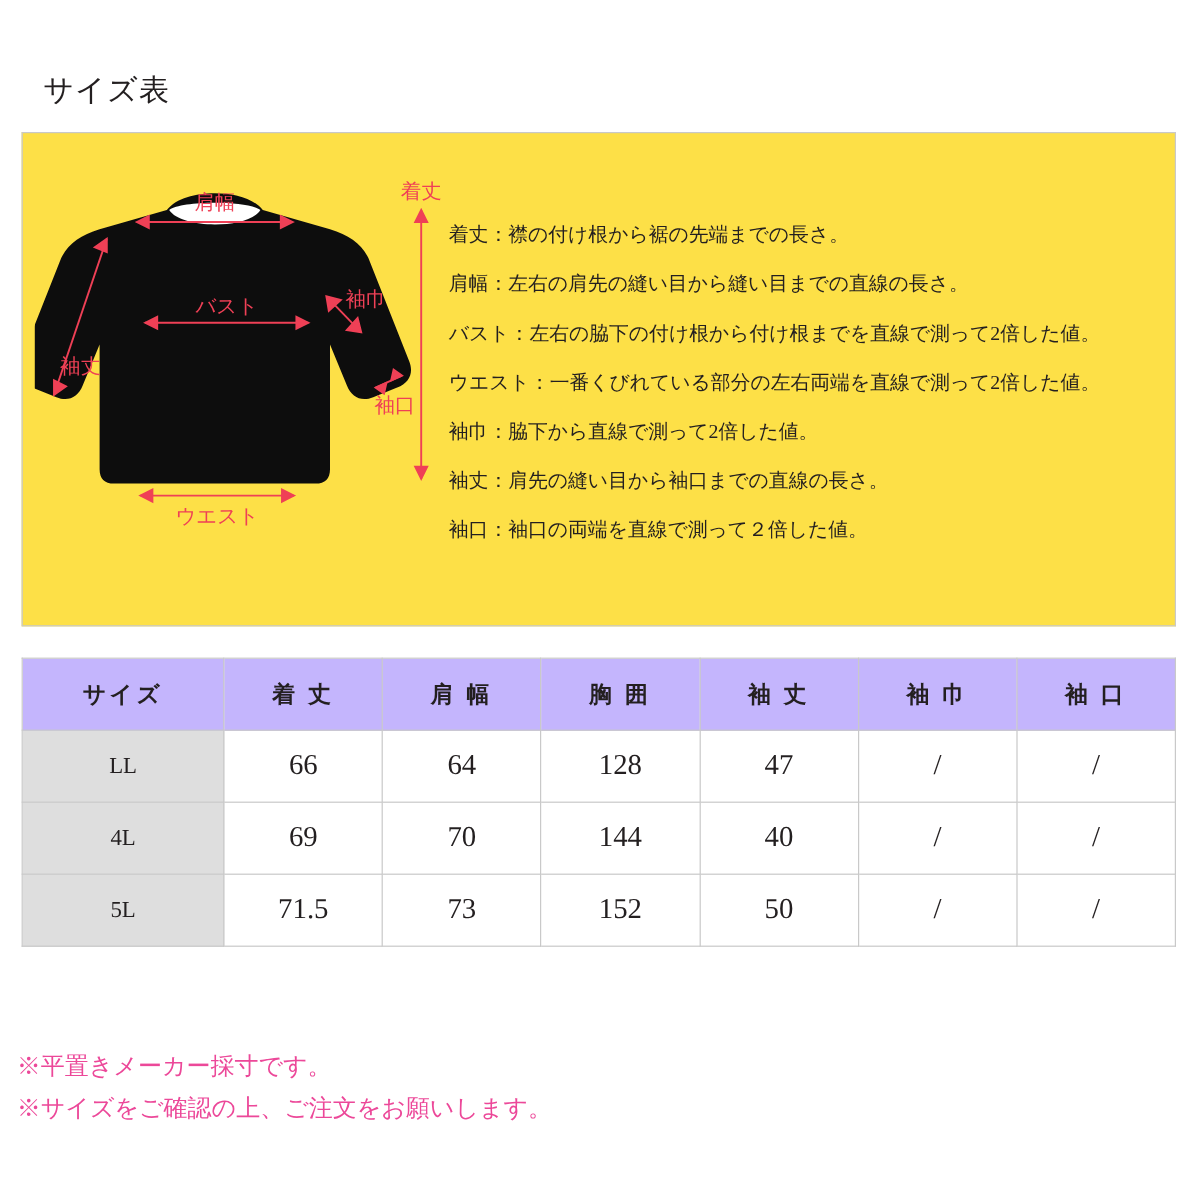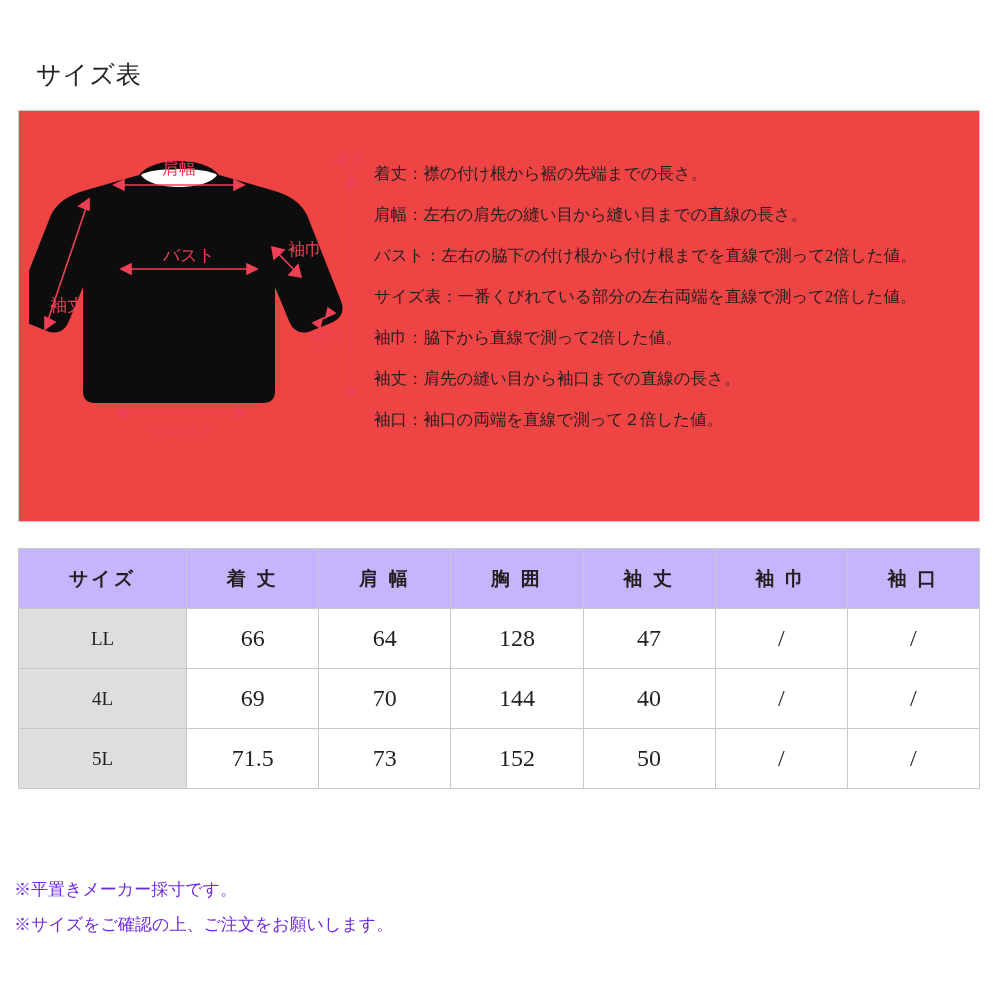--- a/index.html
+++ b/index.html
@@ -36,35 +36,35 @@
 
   
   .diagram-panel {
     position: absolute;
     left: 18px;
     top: 110px;
     width: 962px;
     height: 412px;
     border: 1px solid #c9c9c9;
     box-sizing: border-box;
-    background: #ef4444;
+    background: #fde047;
   }
 
   .illus {
     position: absolute;
     left: 10px;
     top: 40px;
     width: 340px;
     height: 330px;
   }
 
   .notes {
     position: absolute;
     left: 355px;
-    top: 42px;
+    top: 64px;
     width: 595px;
   }
   .note-line {
     font-family: "Liberation Serif", serif;
     font-size: 16.5px;
     line-height: 41px;
     color: #231f20;
     white-space: nowrap;
   }
 
@@ -103,23 +103,23 @@
 
   
   .footnotes {
     position: absolute;
     left: 14px;
     top: 872px;
     width: 900px;
   }
   .footnote {
     font-family: "Liberation Serif", serif;
-    font-size: 17px;
+    font-size: 20px;
     line-height: 35px;
-    color: #6d28d9;
+    color: #ec4899;
     white-space: nowrap;
   }
 
   
   .lbl-red {
     font-family: "Liberation Serif", serif;
     font-size: 17px;
     fill: #ef4056;
   }
 </style>
@@ -199,21 +199,21 @@
       <text class="lbl-red" x="276" y="104" text-anchor="middle">袖巾</text>
       <text class="lbl-red" x="38" y="160" text-anchor="middle">袖丈</text>
       <text class="lbl-red" x="152" y="285" text-anchor="middle">ウエスト</text>
       <text class="lbl-red" x="300" y="192" text-anchor="middle">袖口</text>
     </svg>
 
     <div class="notes">
       <div class="note-line">着丈：襟の付け根から裾の先端までの長さ。</div>
       <div class="note-line">肩幅：左右の肩先の縫い目から縫い目までの直線の長さ。</div>
       <div class="note-line">バスト：左右の脇下の付け根から付け根までを直線で測って2倍した値。</div>
-      <div class="note-line">サイズ表：一番くびれている部分の左右両端を直線で測って2倍した値。</div>
+      <div class="note-line">ウエスト：一番くびれている部分の左右両端を直線で測って2倍した値。</div>
       <div class="note-line">袖巾：脇下から直線で測って2倍した値。</div>
       <div class="note-line">袖丈：肩先の縫い目から袖口までの直線の長さ。</div>
       <div class="note-line">袖口：袖口の両端を直線で測って２倍した値。</div>
     </div>
   </div>
 
   <table class="size-table">
     <colgroup>
       <col class="c-size">
         <col class="c-rest">

